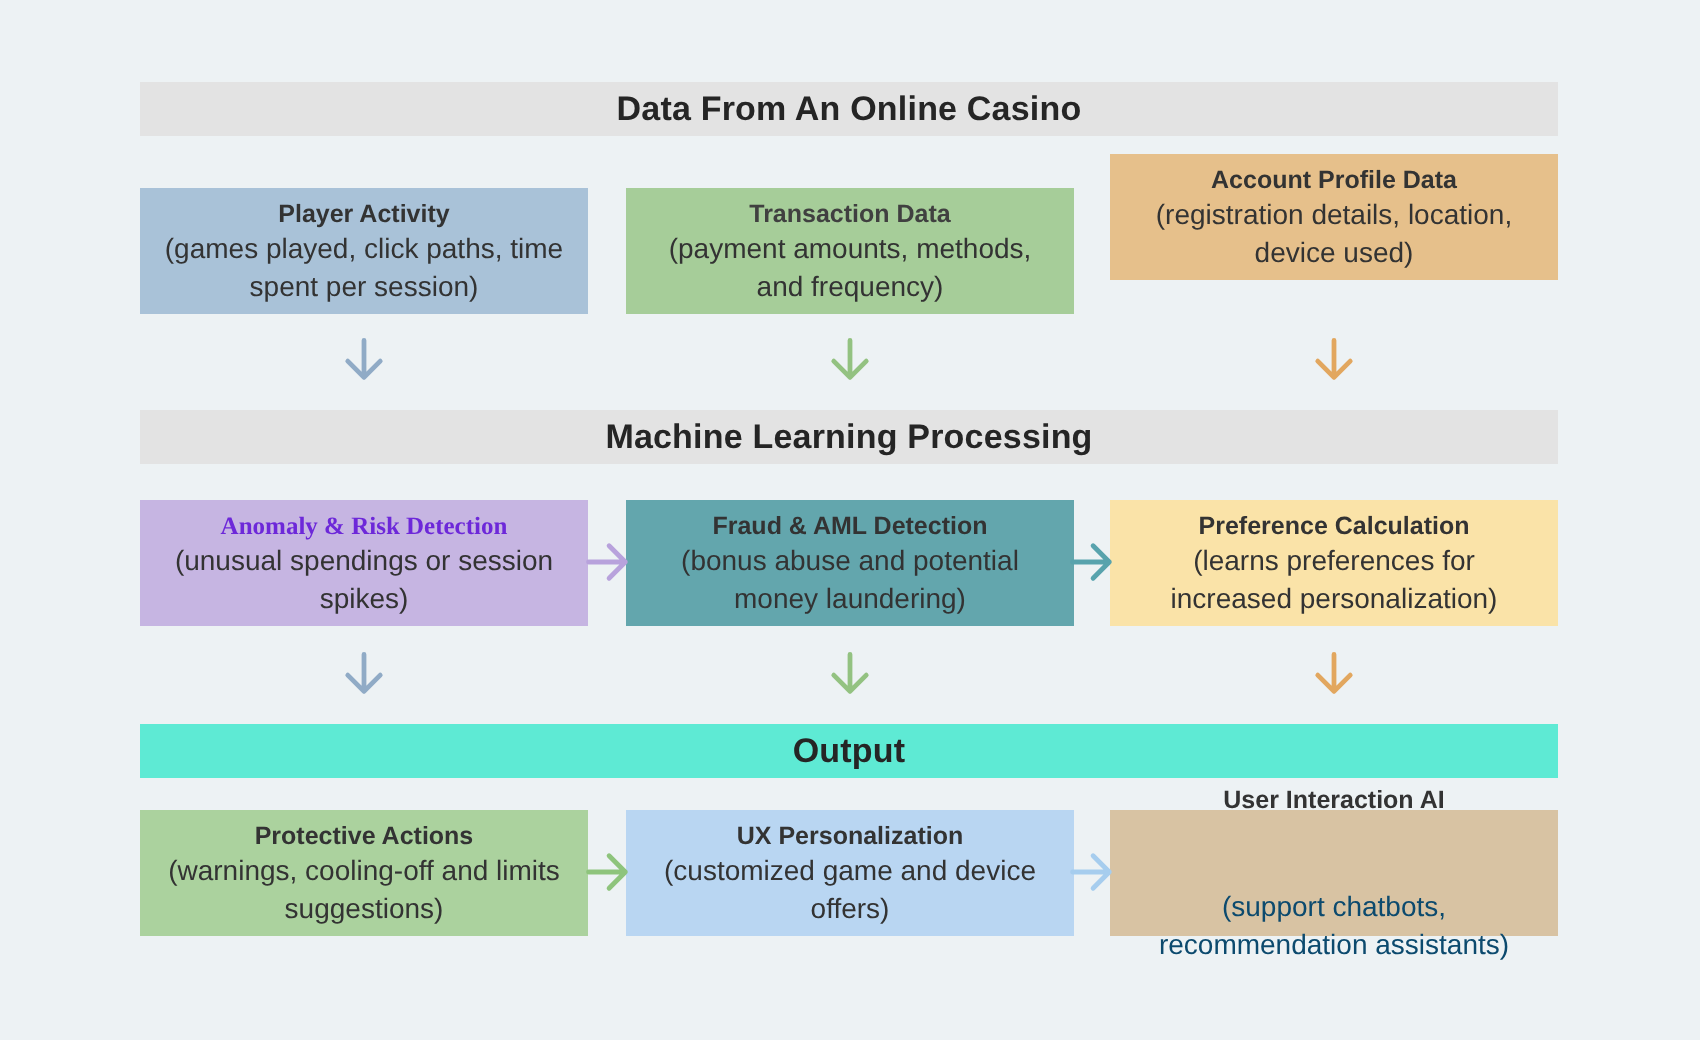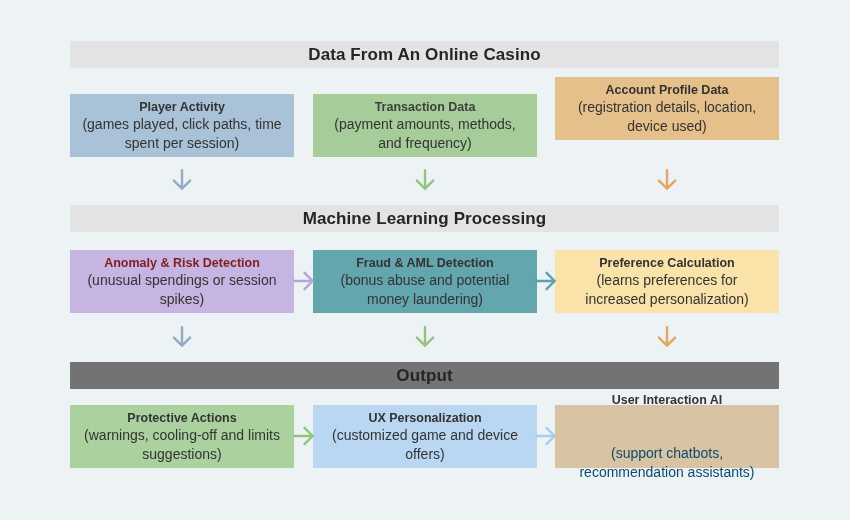--- a/index.html
+++ b/index.html
@@ -91,21 +91,21 @@
     <svg viewBox="0 0 24 24" fill="none" stroke="currentColor" stroke-width="2.2" stroke-linecap="round" stroke-linejoin="round">
         <path d="M12 3v17M4.5 12.5L12 20l7.5-7.5"></path>
       </svg>
   </div>
 
   <div class="section-header" style="top: 205px; background: rgb(227, 227, 227); align-items: center;">
     <span style="color: rgb(37, 37, 37);">Machine Learning Processing</span>
   </div>
 
   <div class="box col-0" style="top: 250px; background: rgb(198, 181, 226);">
-    <div class="box-title" style="color: #7f1d1d;">Anomaly &amp; Risk Detection</div>
+    <div class="box-title" style="color: #6d28d9; font-family: Liberation Serif, serif;">Anomaly &amp; Risk Detection</div>
     <div class="box-desc" style="color: rgb(51, 51, 51);">(unusual spendings or session spikes)</div>
   </div>
   <div class="box col-1" style="top: 250px; background: rgb(99, 166, 173);">
     <div class="box-title" style="color: rgb(51, 51, 51);">Fraud &amp; AML Detection</div>
     <div class="box-desc" style="color: rgb(51, 51, 51);">(bonus abuse and potential money laundering)</div>
   </div>
   <div class="box col-2" style="top: 250px; background: rgb(250, 227, 168);">
     <div class="box-title" style="color: rgb(51, 51, 51);">Preference Calculation</div>
     <div class="box-desc" style="color: rgb(51, 51, 51);">(learns preferences for increased personalization)</div>
   </div>
@@ -130,21 +130,21 @@
     <svg viewBox="0 0 24 24" fill="none" stroke="currentColor" stroke-width="2.2" stroke-linecap="round" stroke-linejoin="round">
         <path d="M12 3v17M4.5 12.5L12 20l7.5-7.5"></path>
       </svg>
   </div>
   <div class="arrow" style="left: 654px; top: 324px; color: rgb(226, 167, 95);">
     <svg viewBox="0 0 24 24" fill="none" stroke="currentColor" stroke-width="2.2" stroke-linecap="round" stroke-linejoin="round">
         <path d="M12 3v17M4.5 12.5L12 20l7.5-7.5"></path>
       </svg>
   </div>
 
-  <div class="section-header" style="top: 362px; background: #737373;">
+  <div class="section-header" style="top: 362px; background: #5eead4;">
     <span style="color: rgb(37, 37, 37);">Output</span>
   </div>
 
   <div class="box col-0" style="top: 405px; background: rgb(171, 210, 158);">
     <div class="box-title" style="color: rgb(51, 51, 51);">Protective Actions</div>
     <div class="box-desc" style="color: rgb(51, 51, 51);">(warnings, cooling-off and limits suggestions)</div>
   </div>
   <div class="box col-1" style="top: 405px; background: rgb(185, 214, 242);">
     <div class="box-title" style="color: rgb(51, 51, 51);">UX Personalization</div>
     <div class="box-desc" style="color: rgb(51, 51, 51);">(customized game and device offers)</div>

